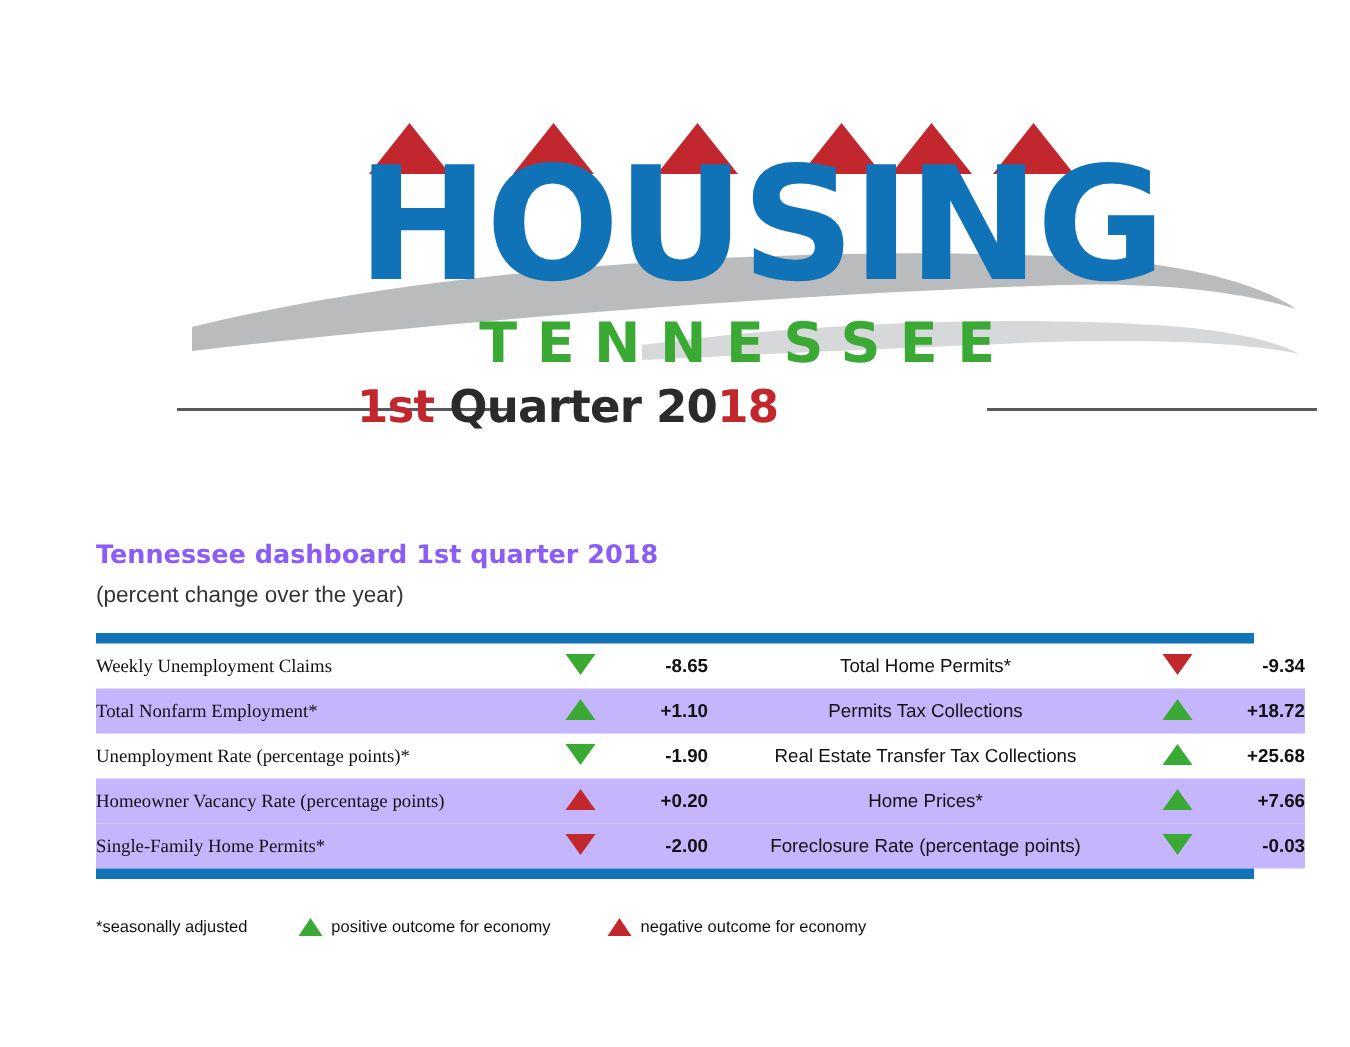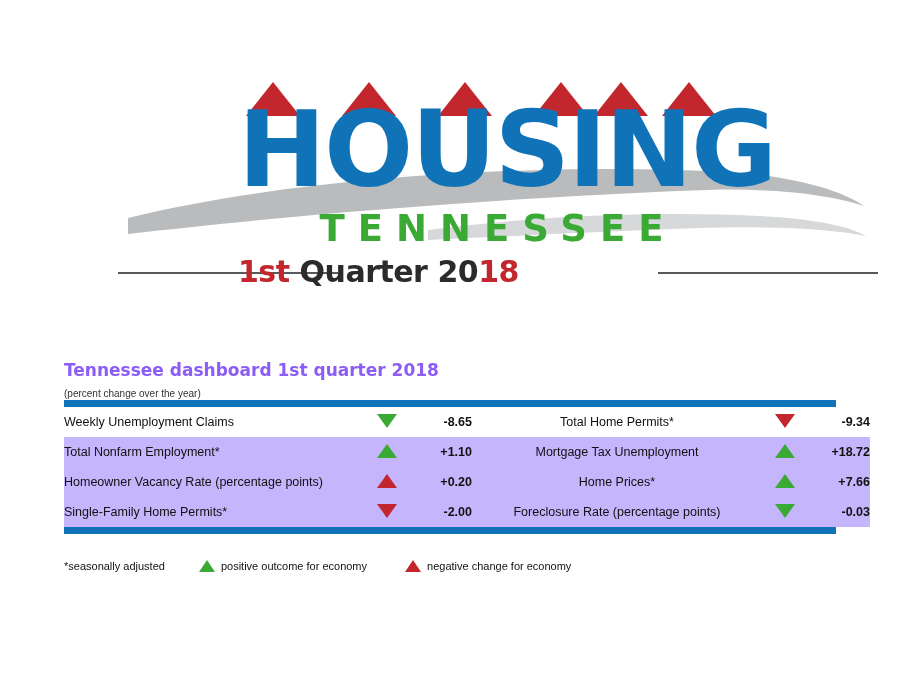--- a/index.html
+++ b/index.html
@@ -112,23 +112,23 @@
     width: 772px;
   }
   .dash-title {
     font-family: "DejaVu Sans", sans-serif;
     font-size: 17px;
     font-weight: bold;
     color: #8b5cf6;
     margin: 0 0 8px 0;
   }
   .dash-sub {
-    font-size: 10px;
+    font-size: 15px;
     color: #333;
-    margin: 0 0 1px 0;
+    margin: 0 0 17px 0;
   }
   .bar-top, .bar-bottom {
     height: 7px;
     background: #1073b8;
     width: 772px;
   }
   .bar-top { margin-bottom: 0; }
   .bar-bottom { margin-top: 0; }
 
   table.dash-table {
@@ -137,21 +137,21 @@
     table-layout: fixed;
   }
   table.dash-table td {
     font-size: 12.5px;
     height: 30px;
     vertical-align: middle;
     padding: 0;
     color: #111;
   }
   tr.alt td { background: #c4b5fd; }
-  td.lbl { padding-left: 6px; }
+  td.lbl { padding-left: 6px; font-family: Liberation Serif, serif; }
   td.arrow { width: 46px; text-align: center; }
   td.val {
     width: 62px;
     text-align: right;
     padding-right: 8px;
     font-weight: bold;
     font-size: 12.5px;
   }
   td.lbl-right { padding-left: 14px; text-align: center; }
   .col-left-label { width: 300px; }
@@ -247,23 +247,31 @@
           <td class="arrow"><span class="tri down"></span></td>
           <td class="val">-8.65</td>
           <td class="lbl-right col-right-label">Total Home Permits*</td>
           <td class="arrow"><span class="tri down neg"></span></td>
           <td class="val">-9.34</td>
         </tr>
         <tr class="alt">
           <td class="lbl col-left-label">Total Nonfarm Employment*</td>
           <td class="arrow"><span class="tri up"></span></td>
           <td class="val">+1.10</td>
-          <td class="lbl-right col-right-label">Mortgage Tax Unemployment</td>
+          <td class="lbl-right col-right-label">Permits Tax Collections</td>
           <td class="arrow"><span class="tri up"></span></td>
           <td class="val">+18.72</td>
+        </tr>
+        <tr>
+          <td class="lbl col-left-label">Unemployment Rate (percentage points)*</td>
+          <td class="arrow"><span class="tri down"></span></td>
+          <td class="val">-1.90</td>
+          <td class="lbl-right col-right-label">Real Estate Transfer Tax Collections</td>
+          <td class="arrow"><span class="tri up"></span></td>
+          <td class="val">+25.68</td>
         </tr>
         <tr class="alt">
           <td class="lbl col-left-label">Homeowner Vacancy Rate (percentage points)</td>
           <td class="arrow"><span class="tri up neg"></span></td>
           <td class="val">+0.20</td>
           <td class="lbl-right col-right-label">Home Prices*</td>
           <td class="arrow"><span class="tri up"></span></td>
           <td class="val">+7.66</td>
         </tr>
         <tr class="alt">
@@ -282,16 +290,16 @@
   <div class="legend">
     <span>*seasonally adjusted</span>
     <span class="spacer-a"></span>
     <span class="seg">
       <span class="tri up"></span>
       <span>positive outcome for economy</span>
     </span>
     <span class="spacer-b"></span>
     <span class="seg">
       <span class="tri up neg"></span>
-      <span>negative change for economy</span>
+      <span>negative outcome for economy</span>
     </span>
   </div>
 </div>
 
 </body></html>

